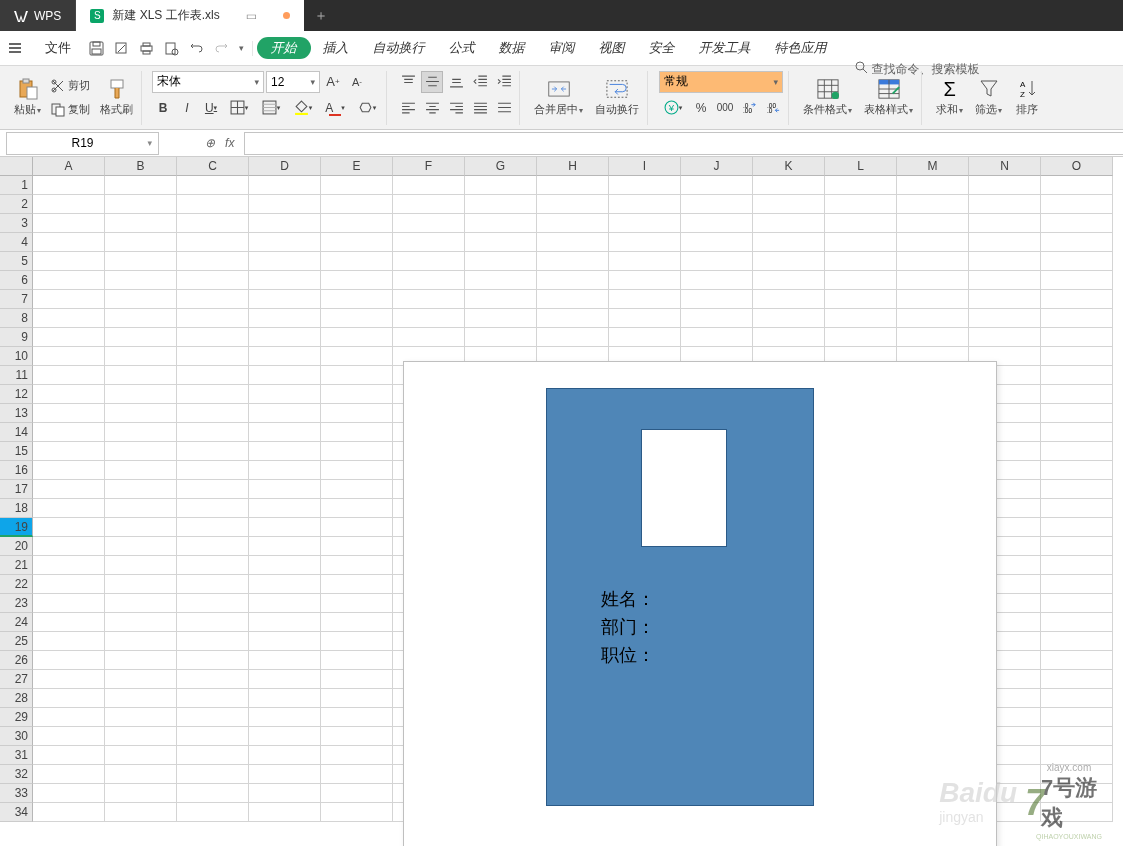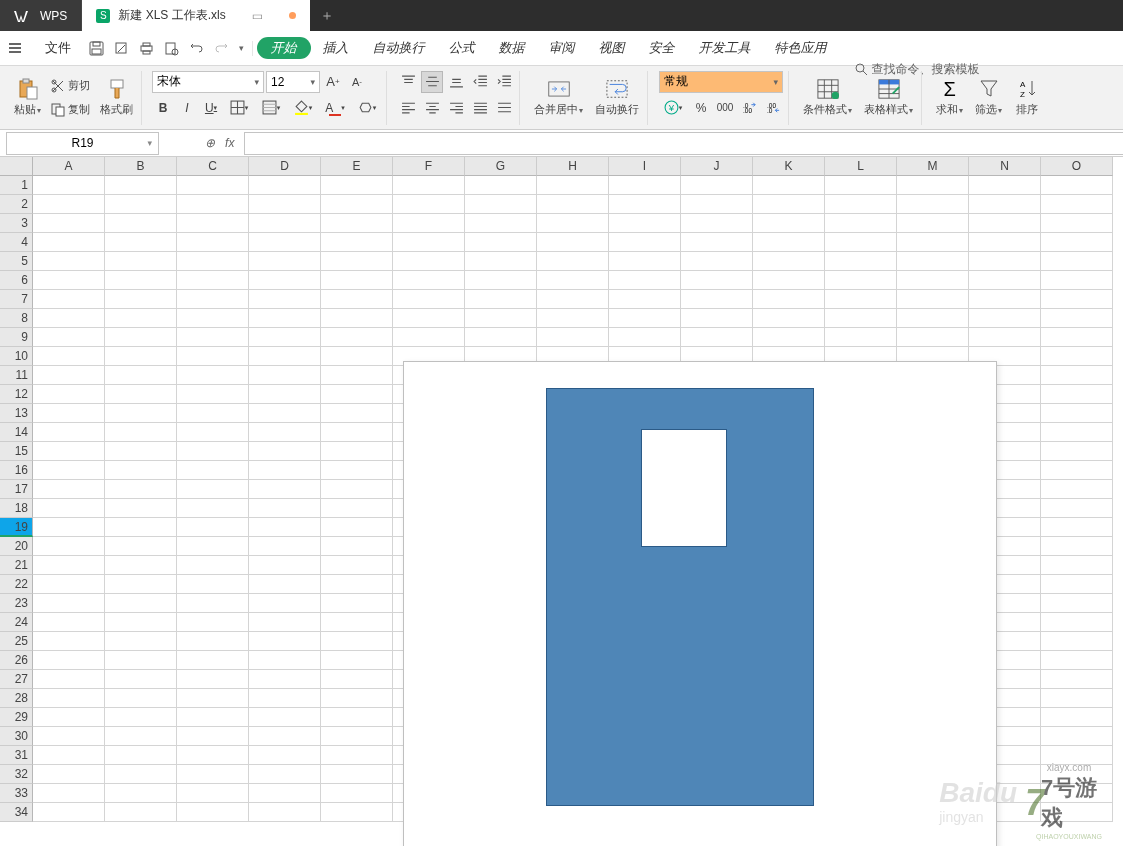--- a/index.html
+++ b/index.html
@@ -1,38 +1,38 @@
 <!DOCTYPE html>
 <html><head>
 <meta charset="utf-8">
 <style>
 * { margin: 0; padding: 0; box-sizing: border-box; font-family: "Microsoft YaHei", SimSun, sans-serif; }
 body { background: #fff; overflow: hidden; width: 1123px; height: 846px; font-size: 12px; }
 
 
 .title-bar { height: 31px; background: #2d2d2d; display: flex; align-items: center; }
-.wps-tab { height: 31px; background: #3a3a3a; display: flex; align-items: center; padding: 0 14px; color: #fff; gap: 10px; border-right: 1px solid #454545; }
+.wps-tab { height: 31px; background: #3a3a3a; display: flex; align-items: center; padding: 0 14px; color: #fff; gap: 4px; border-right: 1px solid #454545; }
 .wps-tab svg { width: 16px; height: 16px; }
 .doc-tab { height: 31px; background: #fff; display: flex; align-items: center; padding: 0 14px; color: #333; gap: 8px; }
 .doc-tab .doc-icon { width: 14px; height: 14px; background: #0aa568; border-radius: 2px; display: flex; align-items: center; justify-content: center; color: #fff; font-size: 10px; }
 .doc-tab .close-dot { width: 7px; height: 7px; background: #ff9d5c; border-radius: 50%; margin-left: 18px; }
 .doc-tab .window-ico { margin-left: 18px; color: #888; }
 .tab-add { margin-left: 10px; color: #aaa; font-size: 14px; cursor: pointer; }
 
 
 .menu-bar { height: 35px; background: #fff; border-bottom: 1px solid #d9d9d9; display: flex; align-items: center; padding: 0 8px; gap: 4px; }
 .hamburger { display: flex; align-items: center; gap: 23px; font-size: 13px; color: #333; padding-right: 6px; }
 .hamburger svg { width: 14px; height: 12px; }
 .qat { display: flex; align-items: center; gap: 10px; padding: 0 8px; border-right: 1px solid #e5e5e5; }
 .qat-icon { color: #595959; display: flex; align-items: center; }
 .qat-icon svg { width: 15px; height: 15px; }
 .menu-tabs { display: flex; align-items: center; gap: 0; font-style: italic; }
 .menu-tab { padding: 0 12px; font-size: 13px; color: #333; cursor: pointer; height: 35px; display: flex; align-items: center; }
 .menu-tab.active { background: #21a366; color: #fff; border-radius: 12px; height: 22px; padding: 0 14px; }
-.search-area { display: flex; align-items: center; gap: 4px; color: #666; margin-left: 12px; margin-top: 43px; }
+.search-area { display: flex; gap: 4px; color: #666; margin-left: 12px; margin-top: 43px; }
 
 
 .ribbon { height: 64px; background: #f2f2f2; border-bottom: 1px solid #cecece; display: flex; align-items: center; padding: 0 6px; gap: 6px; }
 .ribbon-group { display: flex; align-items: center; height: 54px; padding: 0 4px; border-right: 1px solid #dedede; gap: 4px; }
 .ribbon-group:last-child { border-right: none; }
 .big-btn { display: flex; flex-direction: column; align-items: center; justify-content: center; gap: 2px; padding: 2px 4px; min-width: 34px; }
 .big-btn .big-ico { width: 22px; height: 22px; display: flex; align-items: center; justify-content: center; }
 .big-btn .lbl { font-size: 11px; color: #444; white-space: nowrap; }
 .big-btn .drop::after, .drop-after::after { content: "▾"; font-size: 8px; color: #666; margin-left: 1px; }
 .small-btn-col { display: flex; flex-direction: column; gap: 2px; }
@@ -1065,20 +1065,25 @@
         <div class="cell"></div>
         <div class="cell"></div>
         <div class="cell"></div>
         <div class="cell"></div>
       </div>
     </div>
 
   <div class="card-canvas">
     <div class="blue-card">
       <div class="photo-box"></div>
+      <div class="card-labels">
+        <div>姓名：</div>
+        <div>部门：</div>
+        <div>职位：</div>
+      </div>
     </div>
   </div>
 
   <div class="watermark">
     <div>
       <div class="baidu">Baidu</div>
       <div style="color:#ccc;font-size:14px">jingyan</div>
     </div>
     <div class="logo-7">
       <div style="font-size:10px;color:#666">xiayx.com</div>

